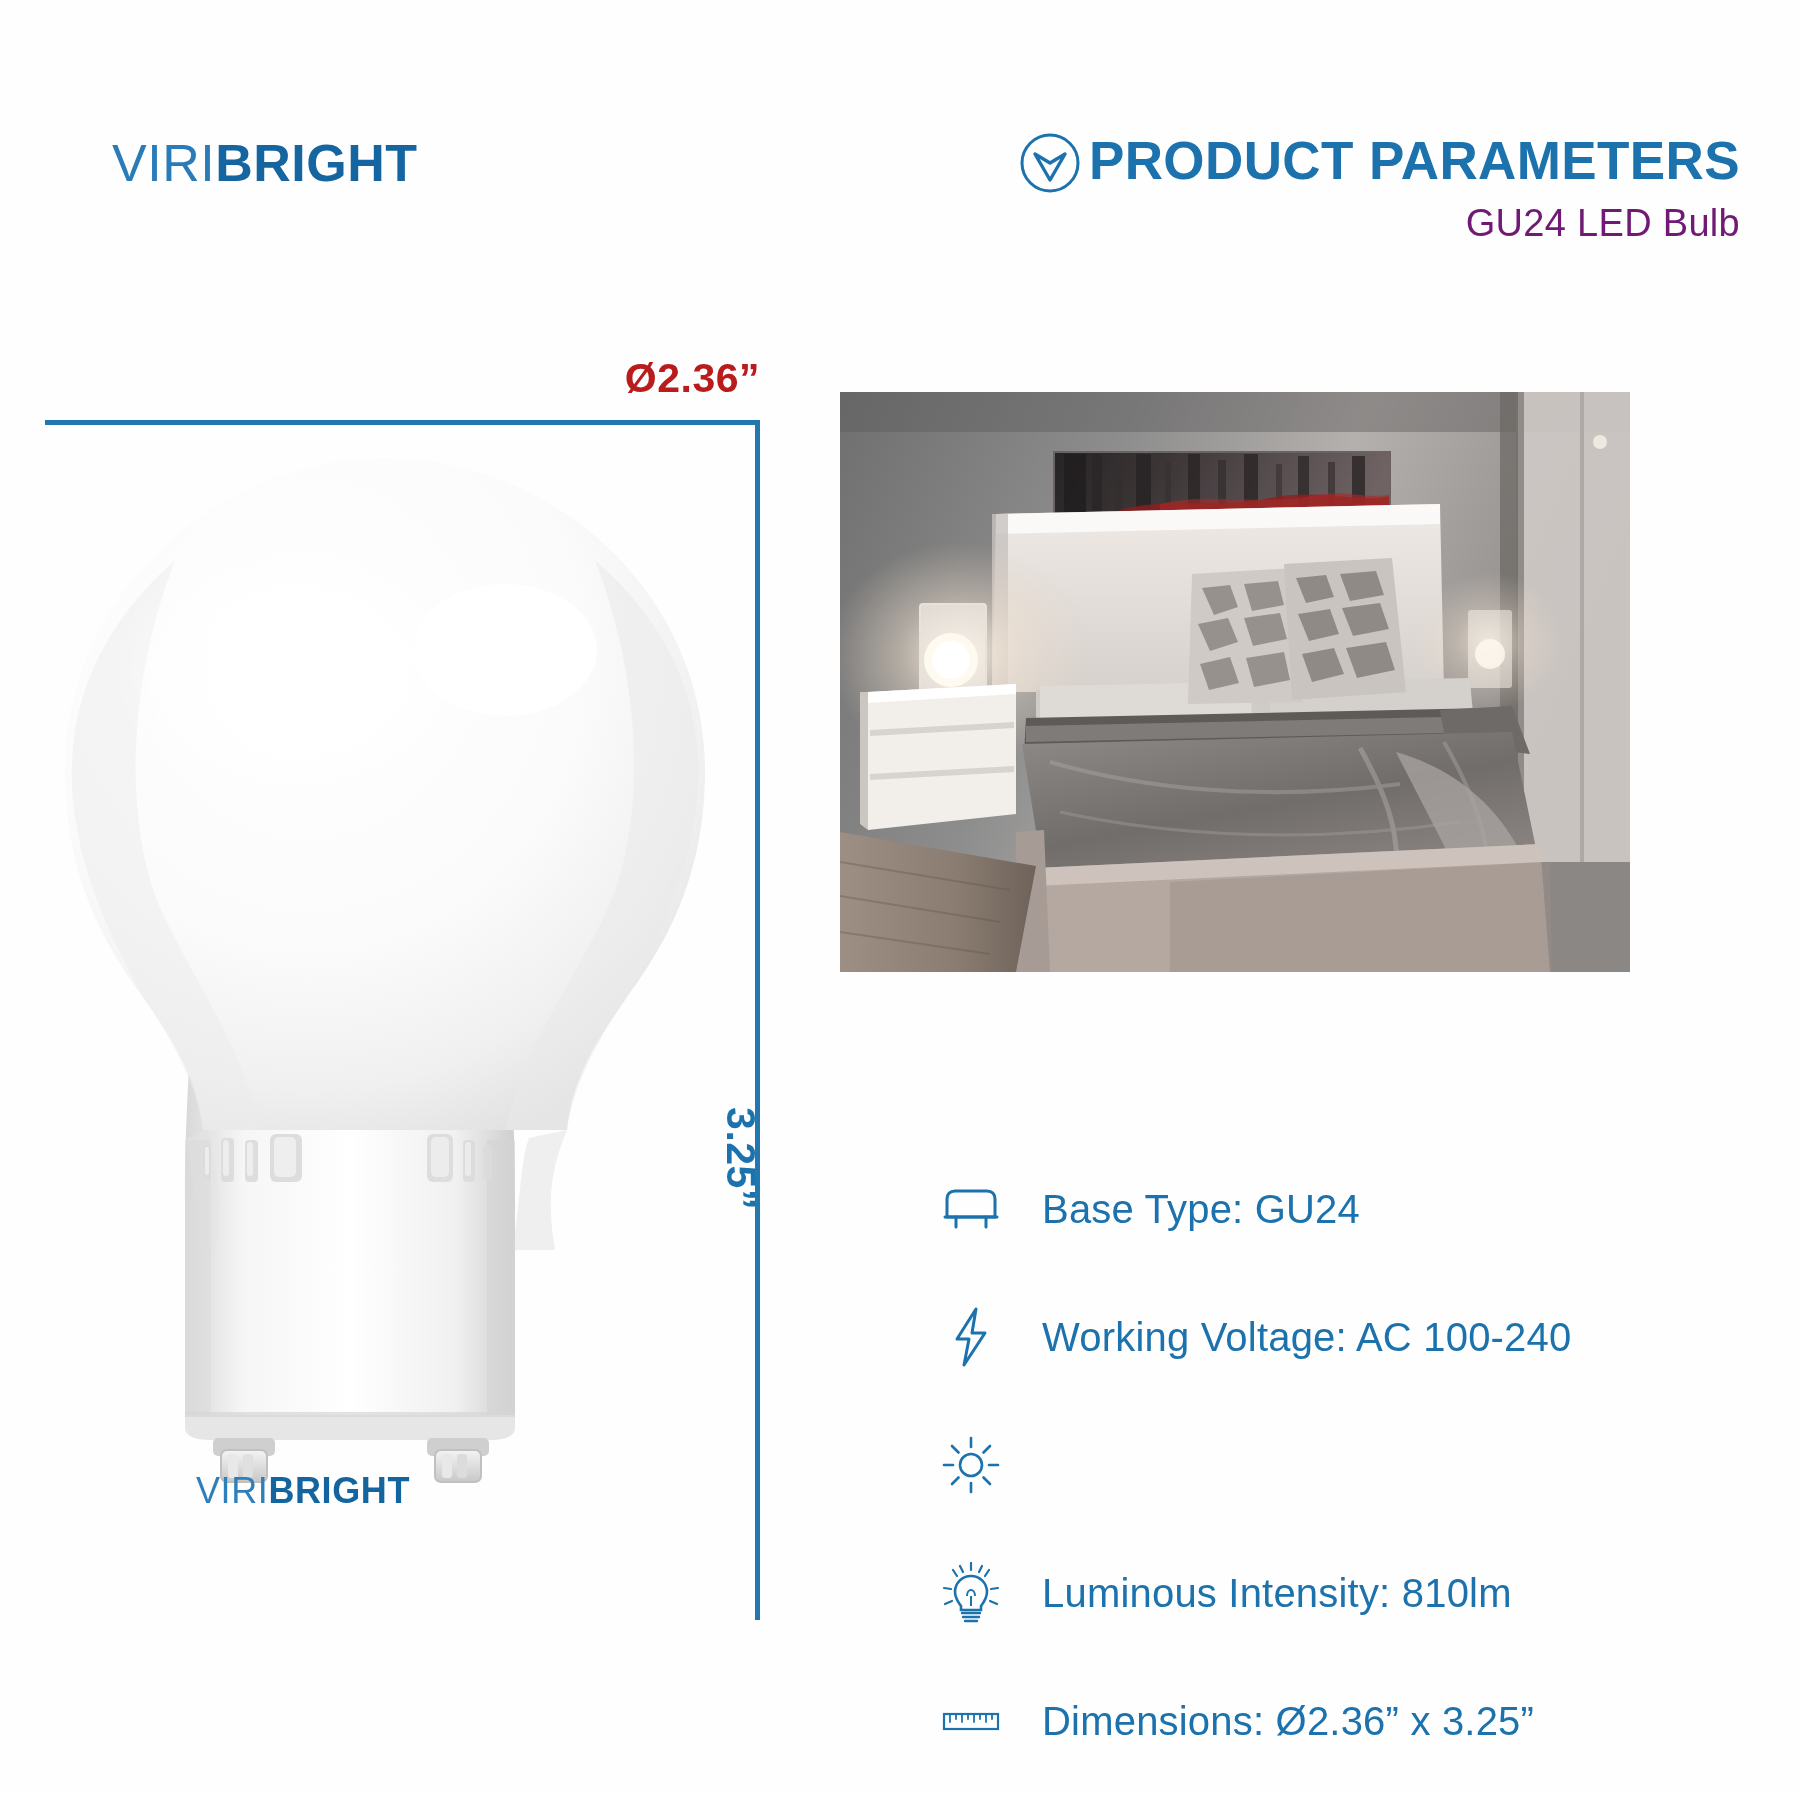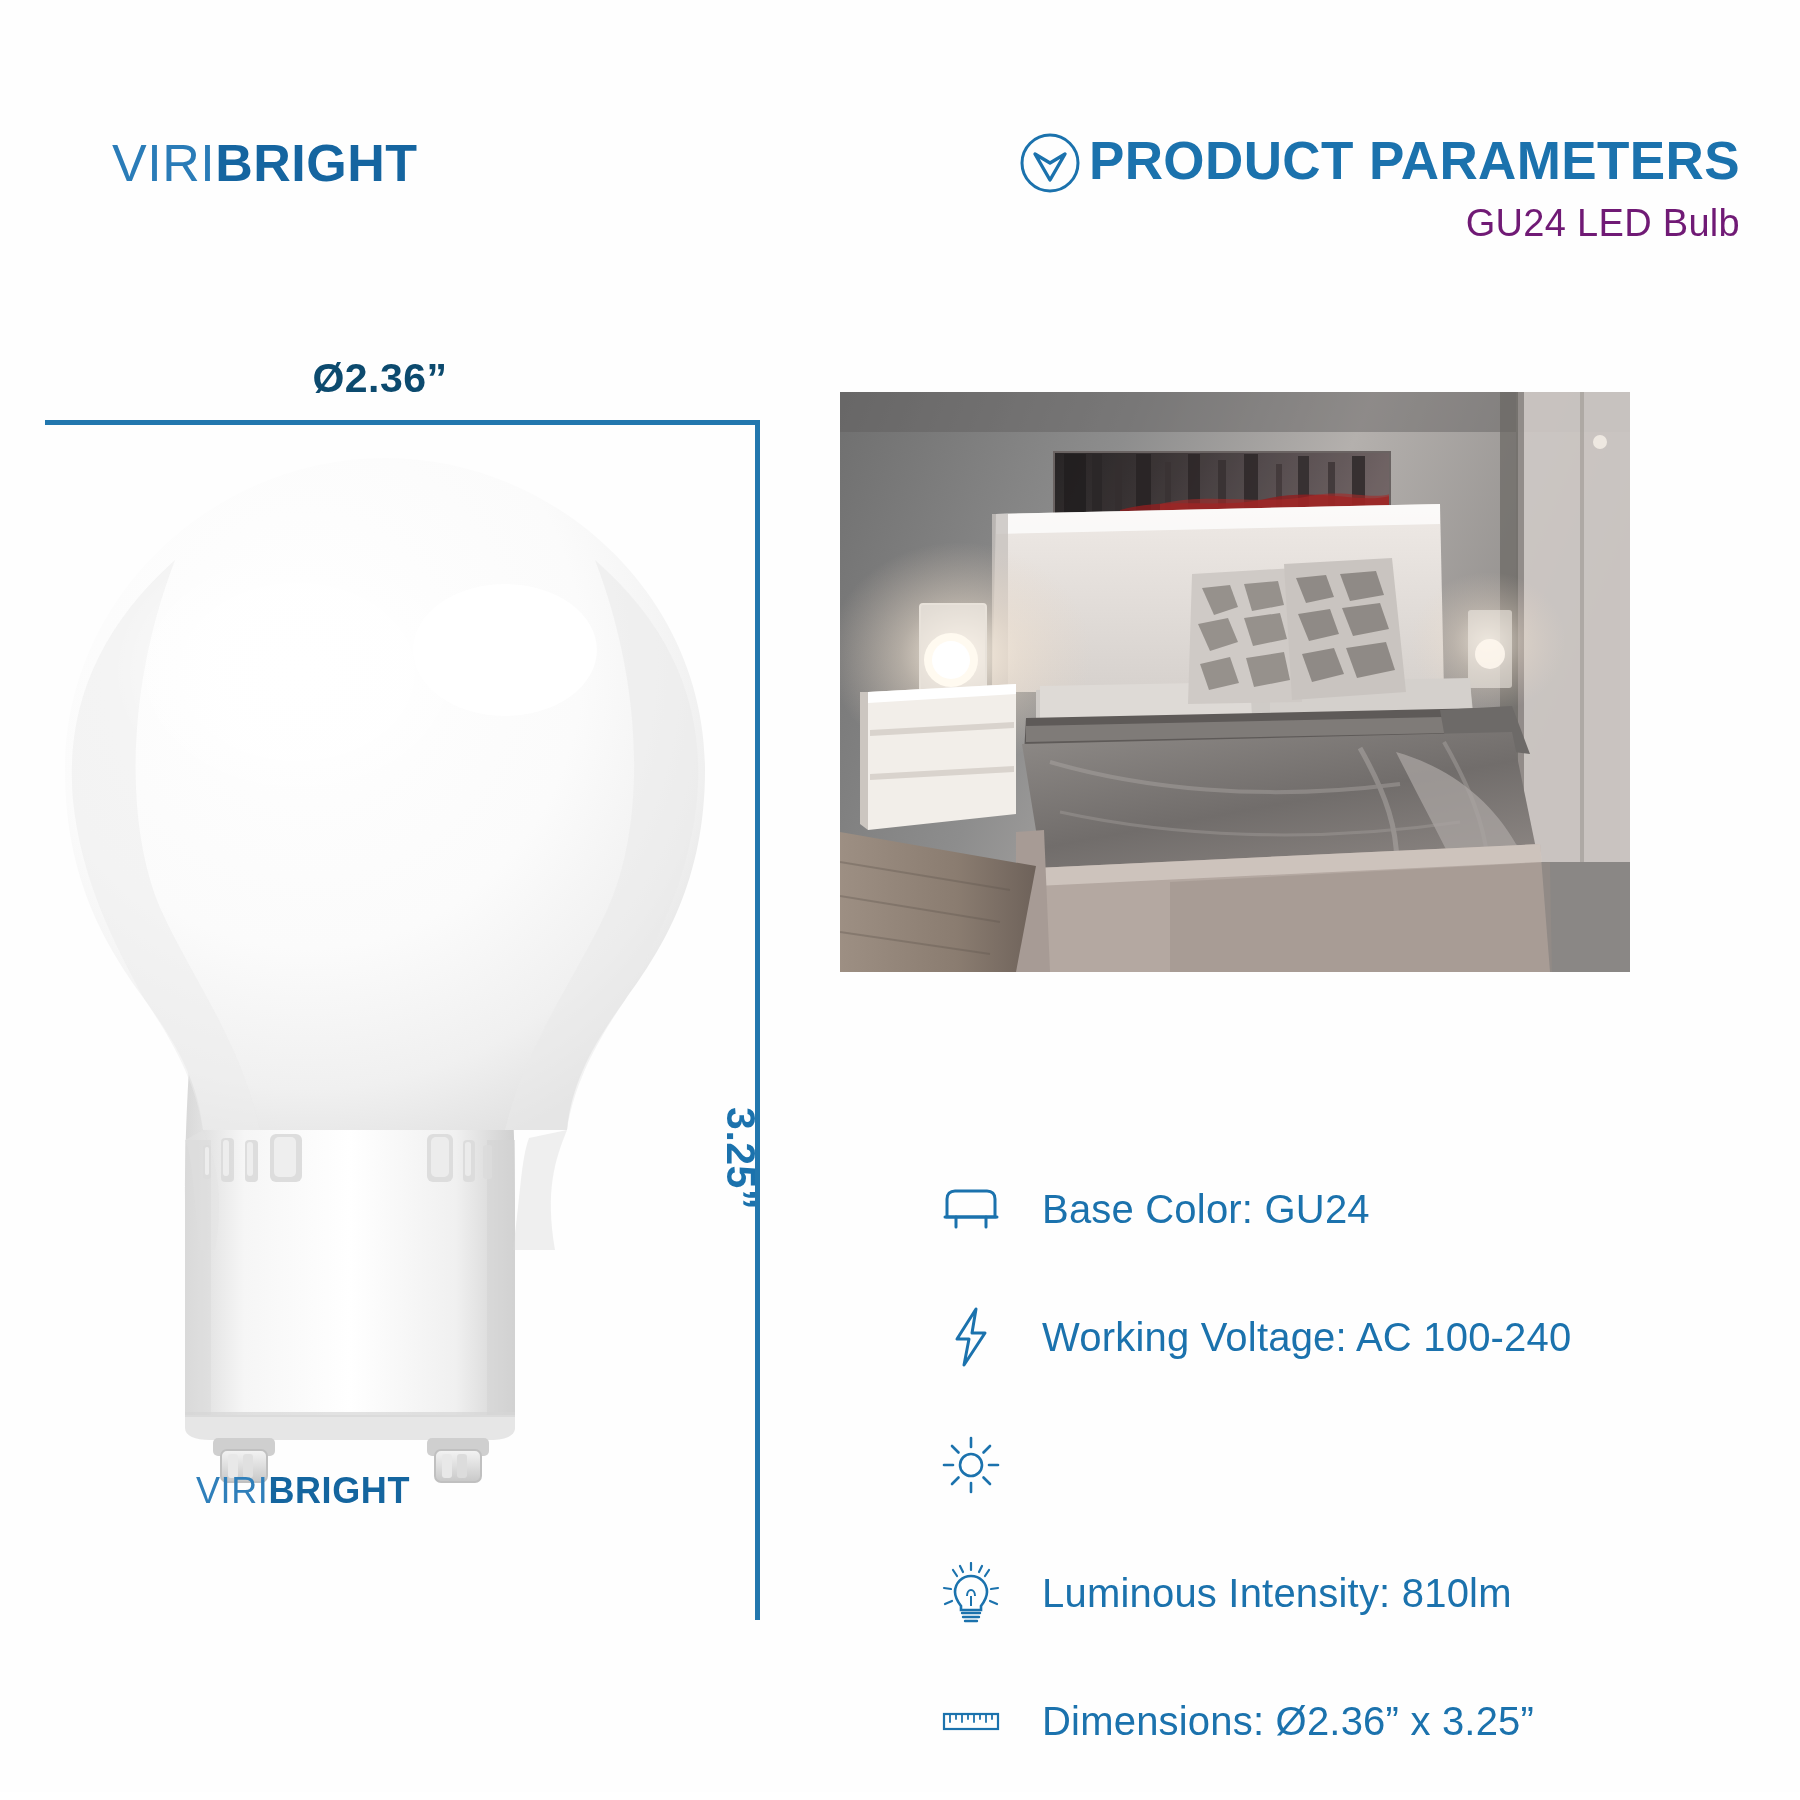--- a/index.html
+++ b/index.html
@@ -74,24 +74,24 @@
     letter-spacing: 0.3px;
     white-space: nowrap;
   }
 
   
   .dim-top-label {
     position: absolute;
     left: 0;
     top: 355px;
     width: 760px;
-    text-align: center;
+    text-align: right;
     font-size: 41px;
     font-weight: 700;
-    color: #0c4a6e;
+    color: #b91c1c;
     letter-spacing: 0.5px;
   }
 
   .dim-line-top {
     position: absolute;
     left: 45px;
     top: 420px;
     width: 715px;
     height: 5px;
     background: #2277ae;
@@ -489,21 +489,21 @@
 
     <div class="spec-row">
       <span class="spec-icon">
         <svg width="58" height="44" viewBox="0 0 58 44" xmlns="http://www.w3.org/2000/svg">
           <path d="M5 12 C5 7 8 4 13 4 L45 4 C50 4 53 7 53 12 L53 30 L5 30 Z" fill="none" stroke="#1b72ad" stroke-width="3"></path>
           <line x1="3" y1="30" x2="55" y2="30" stroke="#1b72ad" stroke-width="3" stroke-linecap="round"></line>
           <line x1="14" y1="30" x2="14" y2="40" stroke="#1b72ad" stroke-width="3" stroke-linecap="round"></line>
           <line x1="44" y1="30" x2="44" y2="40" stroke="#1b72ad" stroke-width="3" stroke-linecap="round"></line>
         </svg>
       </span>
-      <span class="spec-text">Base Color: GU24</span>
+      <span class="spec-text">Base Type: GU24</span>
     </div>
 
     <div class="spec-row">
       <span class="spec-icon">
         <svg width="40" height="60" viewBox="0 0 40 60" xmlns="http://www.w3.org/2000/svg">
           <path d="M25 2 L6 32 L18 32 L13 58 L34 26 L21 26 Z" fill="none" stroke="#1b72ad" stroke-width="3" stroke-linejoin="round"></path>
         </svg>
       </span>
       <span class="spec-text">Working Voltage: AC 100-240</span>
     </div>

